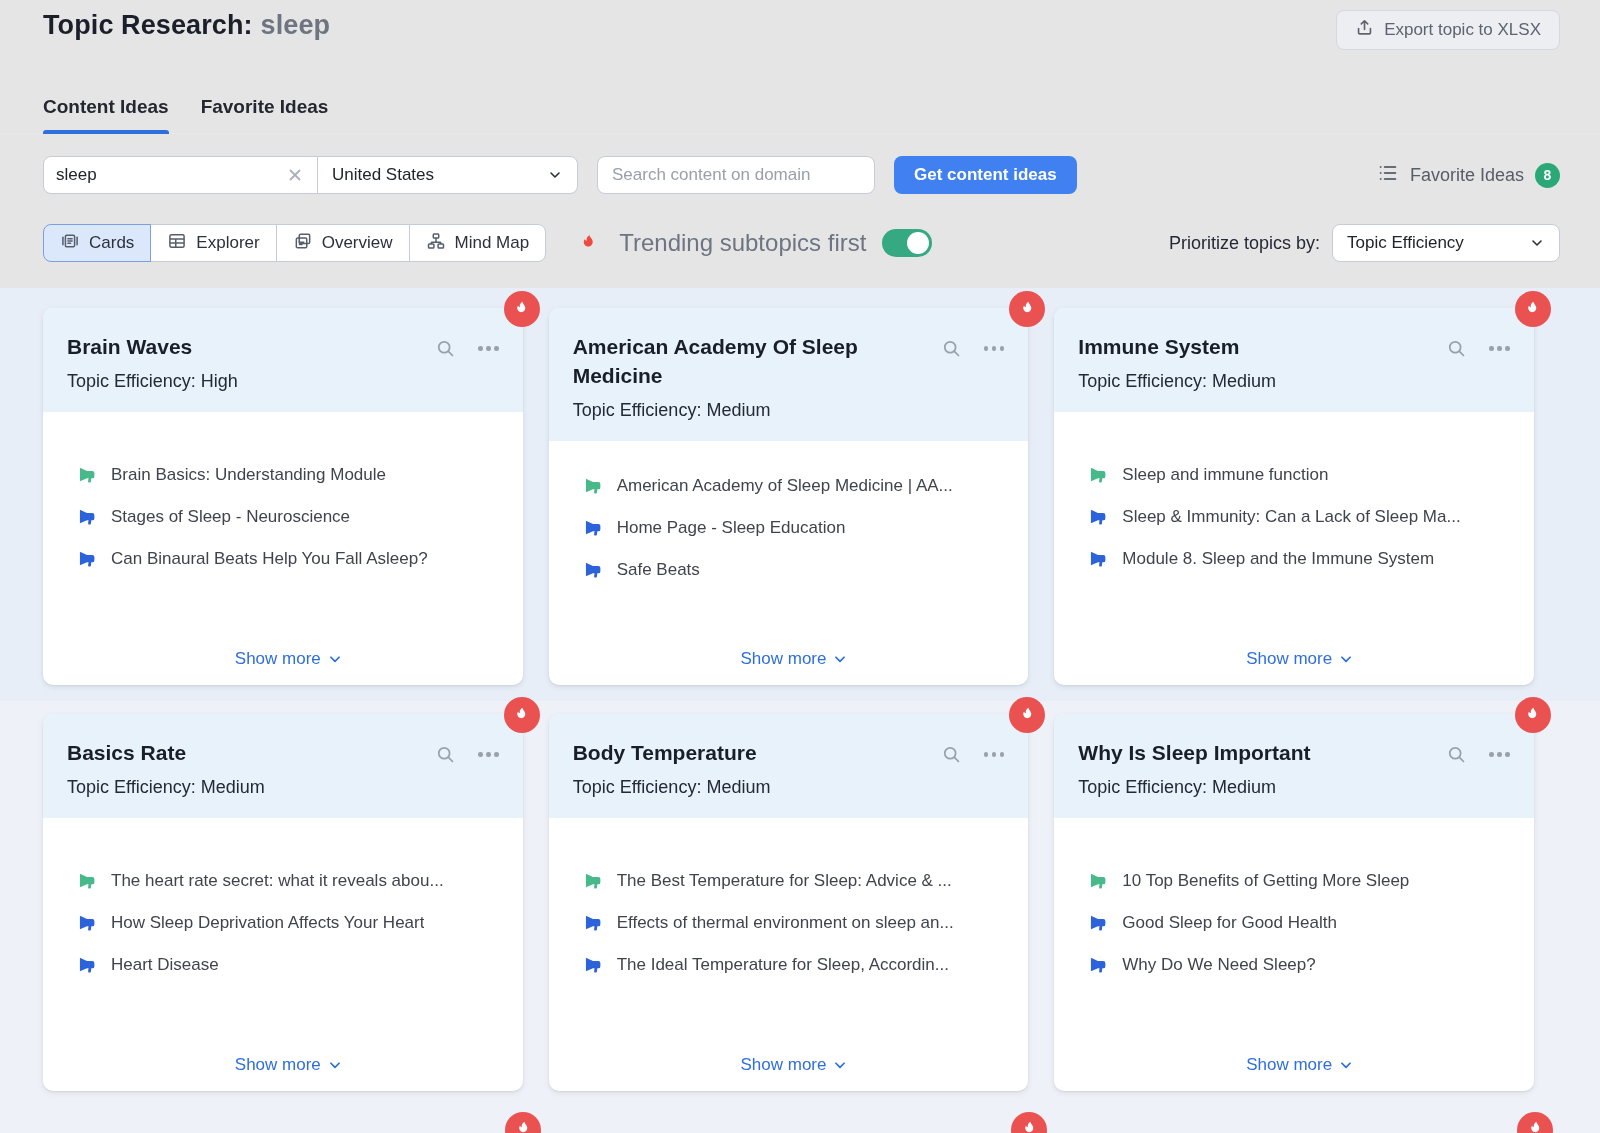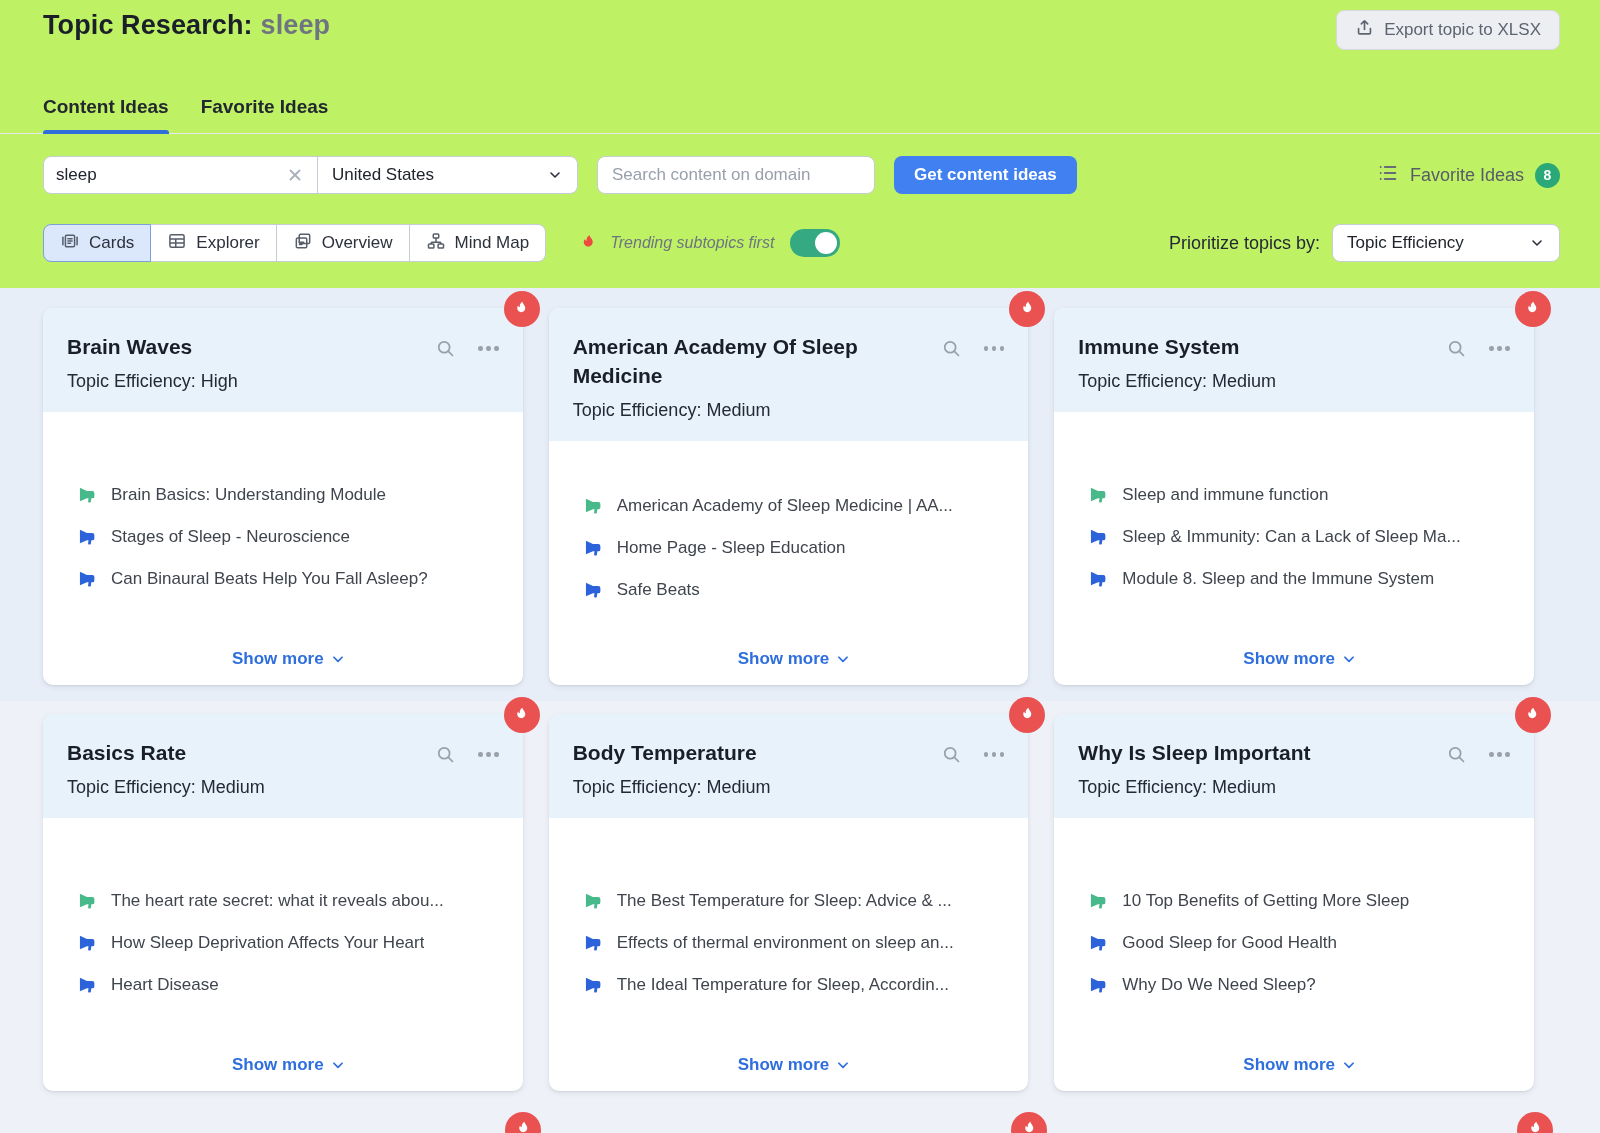--- a/index.html
+++ b/index.html
@@ -1,18 +1,18 @@
 <!DOCTYPE html>
 <html><head>
 <meta charset="utf-8">
 <style>
   * { margin:0; padding:0; box-sizing:border-box; }
   html,body { background:#f7f8fa; }
   body { font-family:"Liberation Sans", sans-serif; color:#1b1f2a; }
-  .page { position:relative; width:1600px; height:1133px; overflow:hidden; background:#bef264; display:flex; flex-direction:column; }
+  .page { position:relative; width:1600px; height:1133px; overflow:hidden; background:#e5e5e5; display:flex; flex-direction:column; }
 
   
   .topbar { flex:0 0 auto; }
   .pad { padding-left:43px; padding-right:40px; }
   .header-row { display:flex; justify-content:space-between; align-items:flex-start; padding-top:10px; }
   .page-title { font-size:27px; font-weight:700; color:#1b1f2a; letter-spacing:.1px; }
   .page-title .query { color:#6f7580; font-weight:600; margin-left:8px; }
   .export-btn { display:flex; align-items:center; gap:10px; height:40px; padding:0 18px; background:#eceef2; border:1px solid #d5d8df; border-radius:8px; color:#5d6470; font-size:17px; cursor:pointer; }
   .export-btn svg { width:19px; height:19px; stroke:#5d6470; }
 
@@ -42,52 +42,52 @@
   .toolbar-row { margin-top:30px; padding-bottom:26px; display:flex; align-items:center; }
   .segmented { display:flex; }
   .seg { display:flex; align-items:center; gap:9px; height:38px; padding:0 16px; background:#fff; border:1px solid #c6ccd6; margin-left:-1px; font-size:17px; color:#2c313b; cursor:pointer; position:relative; }
   .seg:first-child { border-radius:8px 0 0 8px; margin-left:0; }
   .seg:last-child { border-radius:0 8px 8px 0; }
   .seg.active { background:#dbe8fb; border-color:#7d9fe0; z-index:1; }
   .seg svg { width:20px; height:20px; stroke:#565d6b; }
   .trend-group { display:flex; align-items:center; margin-left:32px; }
   .flame-ico { width:21px; height:21px; color:#ee4b40; }
   .flame-ico svg { width:21px; height:21px; fill:currentColor; }
-  .trend-label { font-size:16px; color:#6d7482; margin-left:11px;font-style:italic; }
+  .trend-label { font-size:24px; color:#6d7482; margin-left:20px; }
   .toggle { width:50px; height:28px; border-radius:14px; background:#35aa82; margin-left:16px; position:relative; cursor:pointer; }
   .toggle .knob { position:absolute; top:3px; right:3px; width:22px; height:22px; border-radius:50%; background:#fff; }
   .prio-label { font-size:18px; color:#242936; }
   .prio-select { margin-left:12px; height:38px; min-width:228px; background:#fff; border:1px solid #c6ccd6; border-radius:8px; display:flex; align-items:center; justify-content:space-between; padding:0 14px; font-size:17px; color:#20242c; cursor:pointer; }
 
   
   .band { padding-left:43px; padding-right:66px; }
   .band1 { background:#e8eef8; padding-top:20px; padding-bottom:16px; }
   .band2 { background:#eef1f7; padding-top:13px; flex:1; }
   .cards-row { display:grid; grid-template-columns:repeat(3,1fr); gap:26px; }
 
-  .card { position:relative; height:377px; background:#fff; border-radius:10px; display:flex; flex-direction:column; box-shadow:0 1px 2px rgba(16,24,40,.07), 0 2px 6px rgba(16,24,40,.08);gap:20px; }
+  .card { position:relative; height:377px; background:#fff; border-radius:10px; display:flex; flex-direction:column; box-shadow:0 1px 2px rgba(16,24,40,.07), 0 2px 6px rgba(16,24,40,.08); }
   .card-head { background:#e7f2fb; border-radius:10px 10px 0 0; padding:24px 24px 20px 24px; display:flex; align-items:flex-start; }
   .head-text { flex:1; min-width:0; padding-right:10px; }
   .card-title { font-size:21px; line-height:29px; font-weight:700; color:#1a1e28; }
   .card-eff { margin-top:10px; font-size:18px; color:#242936; }
   .head-actions { display:flex; align-items:center; gap:22px; margin-top:6px; flex:0 0 auto; }
   .mini-search { width:21px; height:21px; cursor:pointer; }
   .mini-search svg { width:21px; height:21px; stroke:#98a0ab; }
   .dots { display:flex; gap:3.5px; cursor:pointer; padding:4px 0; }
   .dots i { width:4.5px; height:4.5px; border-radius:50%; background:#9ba1ac; }
   .fire-badge { position:absolute; top:-17px; right:-17px; width:36px; height:36px; border-radius:50%; background:#ea5252; display:flex; align-items:center; justify-content:center; z-index:2; }
   .fire-badge svg { width:19px; height:19px; fill:#fff; }
 
   .card-body { flex:1; min-height:0; display:flex; flex-direction:column; padding:52px 22px 16px 33px; }
   .item { display:flex; align-items:flex-start; gap:14px; margin-bottom:20px; cursor:pointer; }
   .item .mega { width:21px; height:21px; flex:0 0 auto; color:#2d63da; margin-top:0; }
   .item:first-child .mega { color:#47b98a; }
   .item .mega svg { width:21px; height:21px; fill:currentColor; }
   .item-text { font-size:17px; line-height:22px; color:#3f444d; white-space:nowrap; overflow:hidden; }
-  .show-more { margin-top:auto; align-self:center; display:flex; align-items:center; gap:7px; color:#2f6fdd; font-size:17px; font-weight:700; cursor:pointer; }
+  .show-more { margin-top:auto; align-self:center; display:flex; align-items:center; gap:7px; color:#2f6fdd; font-size:17px; font-weight:400; cursor:pointer; }
   .show-more svg { width:14px; height:14px; stroke:#2f6fdd; }
 
   .ghost-badge { position:absolute; top:1112px; width:36px; height:36px; border-radius:50%; background:#ea5252; display:flex; align-items:flex-start; justify-content:center; }
   .ghost-badge svg { width:19px; height:19px; fill:#fff; margin-top:8px; }
 </style>
 </head>
 <body>
 
 <svg width="0" height="0" style="position:absolute">
   <defs>

